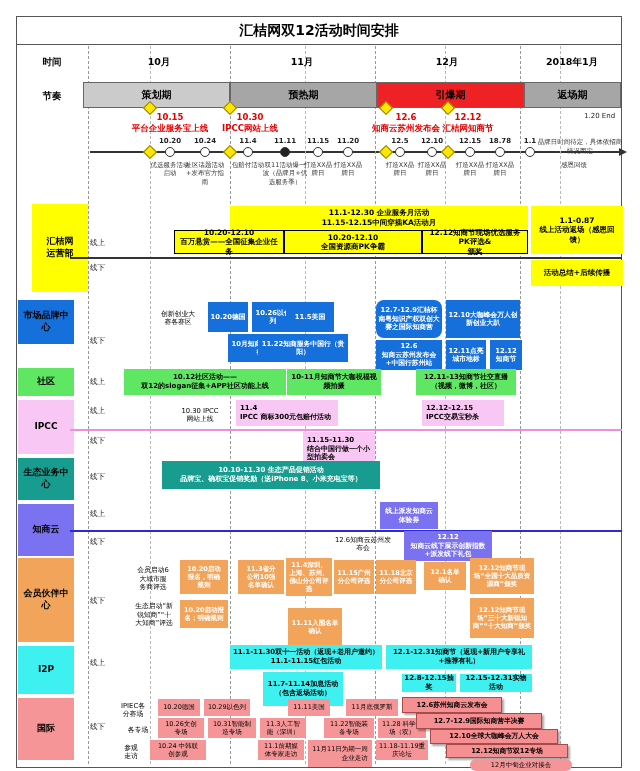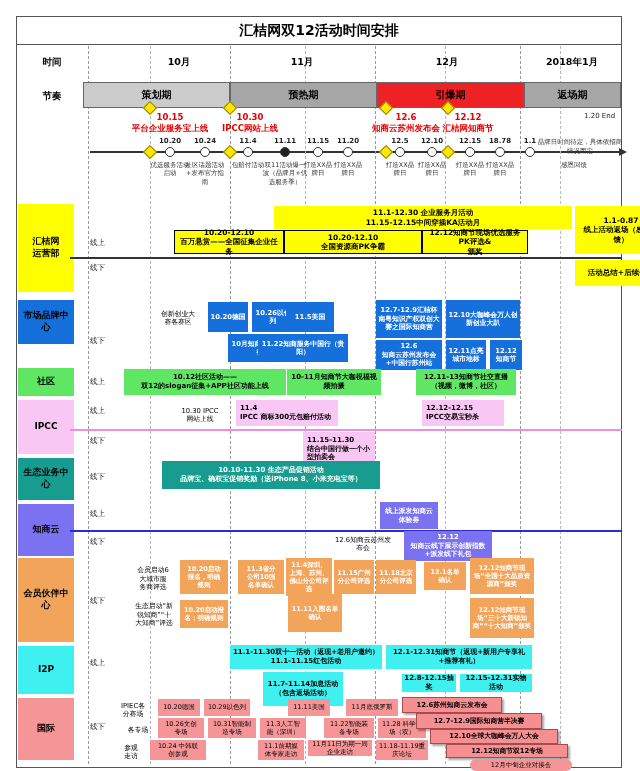--- a/index.html
+++ b/index.html
@@ -29,21 +29,21 @@
   .tl-circle.filled{background:#222;}
   .tl-date{top:137px;transform:translateX(-50%);font-size:7px;font-weight:bold;color:#222;white-space:nowrap;}
   .tl-desc{top:161px;transform:translateX(-50%);font-size:6.5px;color:#333;text-align:center;line-height:1.3;}
   #tl-note{top:138px;left:536px;width:88px;font-size:6.5px;color:#333;text-align:center;line-height:1.4;}
   .lane-block{left:18px;width:56px;display:flex;align-items:center;justify-content:center;text-align:center;
               font-weight:bold;font-size:9px;line-height:1.3;white-space:pre-line;}
   .row-label{left:90px;font-size:7.5px;color:#222;}
   .lane-divider{left:70px;width:552px;height:2px;}
   .box{display:flex;align-items:center;justify-content:center;text-align:center;white-space:pre-line;
        line-height:1.25;font-weight:bold;box-sizing:border-box;padding:1px 2px;}
-  .s-yellow{background:#ffff00;color:#000;font-size:7.5px;margin-left:44px;}
+  .s-yellow{background:#ffff00;color:#000;font-size:7.5px;}
   .s-yellow-border{background:#ffff00;color:#000;border:1px solid #000;font-size:7.5px;}
   .s-blue{background:#1570db;color:#fff;font-size:6.8px;}
   .s-green{background:#5fe763;color:#000;font-size:7px;}
   .s-pink{background:#f8c7f3;color:#000;font-size:7px;justify-content:flex-start;text-align:left;padding:1px 4px;}
   .s-teal{background:#199c90;color:#fff;font-size:7px;}
   .s-violet{background:#7b72f2;color:#fff;font-size:6.8px;}
   .s-orange{background:#f2a45b;color:#fff;font-size:6.5px;}
   .s-cyan{background:#3ff0f0;color:#000;font-size:7px;}
   .s-salmon{background:#f69597;color:#000;font-size:6.5px;font-weight:normal;}
   .s-salmon-dark{background:#f58f91;color:#000;border:1.5px solid #a64b4b;box-shadow:2px 2px 2px rgba(0,0,0,.35);font-size:6.8px;}
@@ -63,21 +63,21 @@
   <div id="tl-note" class="abs">品牌日时间待定，具体依招商情况而定</div>
   <div id="gen">
       <div class="abs vline strong" style="left: 88px;"></div>
       <div class="abs vline strong" style="left: 230px;"></div>
       <div class="abs vline strong" style="left: 375px;"></div>
       <div class="abs vline strong" style="left: 520px;"></div>
       <div class="abs vline" style="left: 150px;"></div>
       <div class="abs vline" style="left: 305px;"></div>
       <div class="abs vline" style="left: 445px;"></div>
       <div class="abs vline" style="left: 560px;"></div>
-      <div class="abs month" style="left: 159px; margin-left: 20px;">10月</div>
+      <div class="abs month" style="left: 159px;">10月</div>
       <div class="abs month" style="left: 302px;">11月</div>
       <div class="abs month" style="left: 447px;">12月</div>
       <div class="abs month" style="left: 572px;">2018年1月</div>
       <div class="abs phase" style="left: 83px; width: 147px; background: rgb(203, 203, 203);">策划期</div>
       <div class="abs phase" style="left: 230px; width: 147px; background: rgb(166, 166, 166);">预热期</div>
       <div class="abs phase" style="left: 377px; width: 147px; background: rgb(238, 34, 36);">引爆期</div>
       <div class="abs phase" style="left: 524px; width: 97px; background: rgb(166, 166, 166);">返场期</div>
       <div class="abs event" style="left: 150px;">10.15
 平台企业服务宝上线</div>
       <div class="abs diamond" style="left: 150px; top: 108px;"></div>
@@ -120,21 +120,21 @@
       <div class="abs tl-desc" style="left: 432px; width: 32px;">打造XX品牌日</div>
       <div class="abs tl-circle" style="left: 470px;"></div>
       <div class="abs tl-date" style="left: 470px;">12.15</div>
       <div class="abs tl-desc" style="left: 470px; width: 32px;">打造XX品牌日</div>
       <div class="abs tl-circle" style="left: 500px;"></div>
       <div class="abs tl-date" style="left: 500px;">18.78</div>
       <div class="abs tl-desc" style="left: 500px; width: 32px;">打造XX品牌日</div>
       <div class="abs tl-circle" style="left: 530px;"></div>
       <div class="abs tl-date" style="left: 530px;">1.1</div>
       <div class="abs tl-desc" style="left: 530px; width: 28px; margin-left: 44px;">感恩回馈</div>
-      <div class="abs lane-block" style="top: 204px; height: 88px; background: rgb(255, 255, 0);">汇桔网
+      <div class="abs lane-block" style="top: 204px; height: 88px; background: rgb(255, 255, 0); margin-left: 14px;">汇桔网
 运营部</div>
       <div class="abs row-label" style="top: 238px;">线上</div>
       <div class="abs row-label" style="top: 263px;">线下</div>
       <div class="abs lane-divider" style="top: 257px; background: rgb(51, 51, 51);"></div>
       <div class="abs box s-yellow" style="left: 230px; top: 206px; width: 298px; height: 23px;">11.1-12.30 企业服务月活动
 11.15-12.15中间穿插KA活动月</div>
       <div class="abs box s-yellow-border" style="left: 174px; top: 230px; width: 110px; height: 24px;">10.20-12.10
 百万悬赏——全国征集企业任务</div>
       <div class="abs box s-yellow-border" style="left: 284px; top: 230px; width: 138px; height: 24px;">10.20-12.10
 全国资源商PK争霸</div>
@@ -146,21 +146,21 @@
       <div class="abs lane-block" style="top: 300px; height: 44px; background: rgb(21, 112, 219);">市场品牌中
 心</div>
       <div class="abs row-label" style="top: 336px;">线下</div>
       <div class="abs box s-plain" style="left: 152px; top: 306px; width: 52px; height: 24px;">创新创业大
 赛各赛区</div>
       <div class="abs box s-blue" style="left: 208px; top: 302px; width: 40px; height: 30px;">10.20德国</div>
       <div class="abs box s-blue" style="left: 252px; top: 302px; width: 42px; height: 30px;">10.26以色列</div>
       <div class="abs box s-blue" style="left: 228px; top: 334px; width: 64px; height: 28px;">10月知商服务中国行</div>
       <div class="abs box s-blue" style="left: 286px; top: 302px; width: 48px; height: 30px;">11.5美国</div>
       <div class="abs box s-blue" style="left: 258px; top: 334px; width: 90px; height: 28px;">11.22知商服务中国行（贵阳）</div>
-      <div class="abs box s-blue" style="left: 376px; top: 300px; width: 66px; height: 38px;">12.7-12.9汇桔杯南粤知识产权双创大赛之国际知商营</div>
+      <div class="abs box s-blue" style="left: 376px; top: 300px; width: 66px; height: 38px; border-radius: 8px;">12.7-12.9汇桔杯南粤知识产权双创大赛之国际知商营</div>
       <div class="abs box s-blue" style="left: 446px; top: 300px; width: 74px; height: 38px;">12.10大咖峰会万人创新创业大趴</div>
       <div class="abs box s-blue" style="left: 376px; top: 340px; width: 66px; height: 30px;">12.6
 知商云苏州发布会+中国行苏州站</div>
       <div class="abs box s-blue" style="left: 446px; top: 340px; width: 40px; height: 30px;">12.11点亮城市地标</div>
       <div class="abs box s-blue" style="left: 490px; top: 340px; width: 32px; height: 30px;">12.12知商节</div>
       <div class="abs lane-block" style="top: 368px; height: 28px; background: rgb(95, 231, 99);">社区</div>
       <div class="abs row-label" style="top: 377px;">线上</div>
       <div class="abs box s-green" style="left: 124px; top: 369px; width: 162px; height: 26px;">10.12社区活动——
 双12的slogan征集+APP社区功能上线</div>
       <div class="abs box s-green" style="left: 287px; top: 369px; width: 94px; height: 26px;">10-11月知商节大咖祝福视频拍摄</div>
@@ -209,21 +209,21 @@
 公司10强
 名单确认</div>
       <div class="abs box s-orange" style="left: 286px; top: 558px; width: 46px; height: 38px;">11.4深圳、上海、苏州、佛山分公司评选</div>
       <div class="abs box s-orange" style="left: 334px; top: 560px; width: 40px; height: 34px;">11.15广州分公司评选</div>
       <div class="abs box s-orange" style="left: 376px; top: 560px; width: 40px; height: 34px;">11.18北京分公司评选</div>
       <div class="abs box s-orange" style="left: 424px; top: 562px; width: 42px; height: 28px;">12.1名单
 确认</div>
       <div class="abs box s-orange" style="left: 470px; top: 558px; width: 64px; height: 36px;">12.12知商节现场“全国十大品质资源商”颁奖</div>
       <div class="abs box s-orange" style="left: 180px; top: 600px; width: 48px; height: 28px;">10.20启动报
 名；明确规则</div>
-      <div class="abs box s-orange" style="left: 288px; top: 594px; width: 54px; height: 38px;">11.11入围名单
+      <div class="abs box s-orange" style="left: 288px; top: 608px; width: 54px; height: 38px;">11.11入围名单
 确认</div>
       <div class="abs box s-orange" style="left: 470px; top: 598px; width: 64px; height: 40px;">12.12知商节现场“三十大新锐知商”“十大知商”颁奖</div>
       <div class="abs lane-block" style="top: 646px; height: 48px; background: rgb(63, 240, 240);">I2P</div>
       <div class="abs row-label" style="top: 658px;">线上</div>
       <div class="abs box s-cyan" style="left: 230px; top: 645px; width: 152px; height: 24px;">11.1-11.30双十一活动（返现+老用户邀约）
 11.1-11.15红包活动</div>
       <div class="abs box s-cyan" style="left: 386px; top: 645px; width: 146px; height: 24px;">12.1-12.31知商节（返现+新用户专享礼+推荐有礼）</div>
       <div class="abs box s-cyan" style="left: 263px; top: 672px; width: 80px; height: 34px;">11.7-11.14加息活动
 （包含返场活动）</div>
       <div class="abs box s-cyan" style="left: 402px; top: 674px; width: 54px; height: 18px;">12.8-12.15抽奖</div>
@@ -248,21 +248,21 @@
 备专场</div>
       <div class="abs box s-salmon" style="left: 378px; top: 718px; width: 48px; height: 20px;">11.28 科学专
 场（双）</div>
       <div class="abs box s-salmon-dark" style="left: 416px; top: 713px; width: 126px; height: 16px;">12.7-12.9国际知商营半决赛</div>
       <div class="abs box s-plain" style="left: 118px; top: 742px; width: 26px; height: 20px;">参观
 走访</div>
       <div class="abs box s-salmon" style="left: 150px; top: 740px; width: 56px; height: 20px;">10.24 中韩联
 创参观</div>
       <div class="abs box s-salmon" style="left: 258px; top: 740px; width: 46px; height: 20px;">11.1前期媒
 体专家走访</div>
-      <div class="abs box s-salmon" style="left: 308px; top: 740px; width: 64px; height: 16px;">11月11日为期一周
+      <div class="abs box s-salmon" style="left: 308px; top: 740px; width: 64px; height: 27px; text-align: right;">11月11日为期一周
 企业走访</div>
       <div class="abs box s-salmon" style="left: 376px; top: 740px; width: 52px; height: 20px;">11.18-11.19重
 庆论坛</div>
       <div class="abs box s-salmon-dark" style="left: 430px; top: 729px; width: 128px; height: 15px;">12.10全球大咖峰会万人大会</div>
       <div class="abs box s-salmon-dark" style="left: 446px; top: 744px; width: 122px; height: 14px;">12.12知商节双12专场</div>
       <div class="abs box s-salmon" style="left: 470px; top: 759px; width: 102px; height: 12px; border-radius: 6px;">12月中旬企业对接会</div>
     </div>
 </div>
 
 </body></html>

